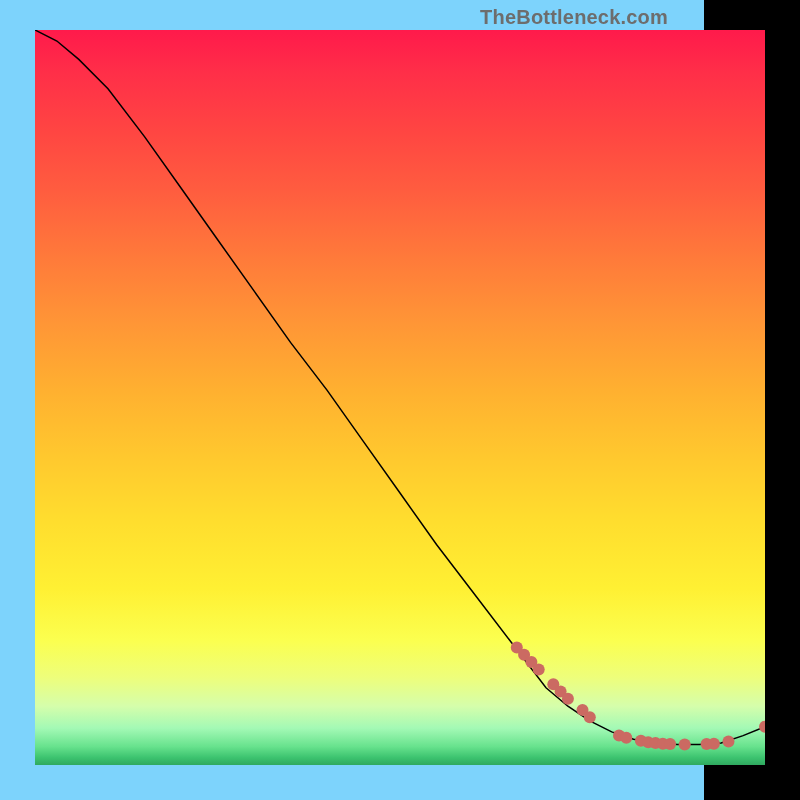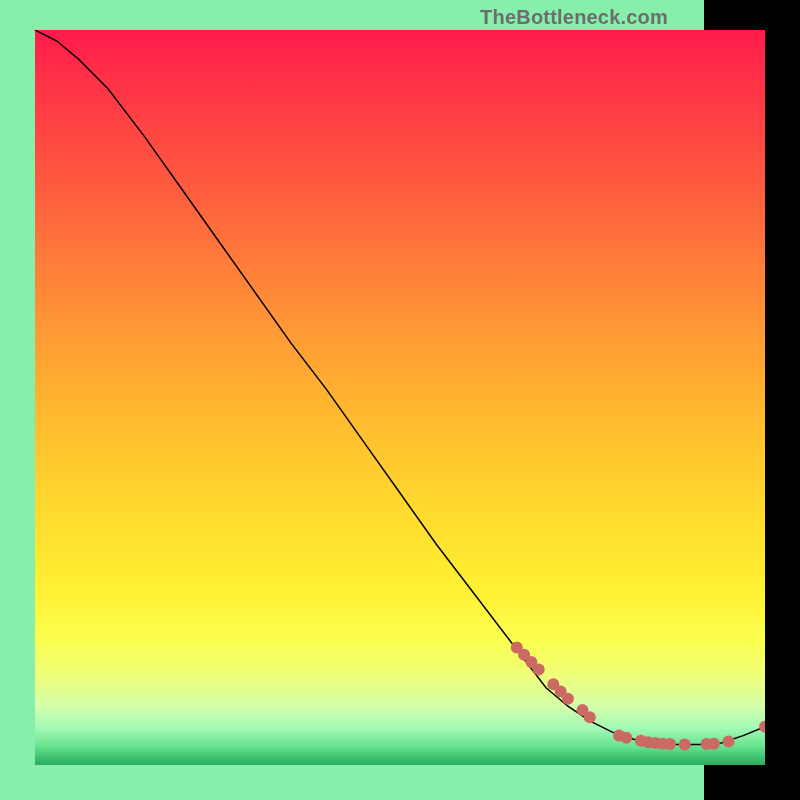--- a/index.html
+++ b/index.html
@@ -8,21 +8,21 @@
     width: 800px;
     height: 800px;
     background: #000;
     overflow: hidden;
     font-family: Arial, Helvetica, sans-serif;
   }
   .stage {
     position: relative;
     width: 704px;
     height: 800px;
-    background: #86efac;
+    background: #7dd3fc;
   }
   .plot {
     position: absolute;
     left: 35px;
     top: 30px;
     width: 730px;
     height: 735px;
     overflow: hidden;
   }
   .gradient {

